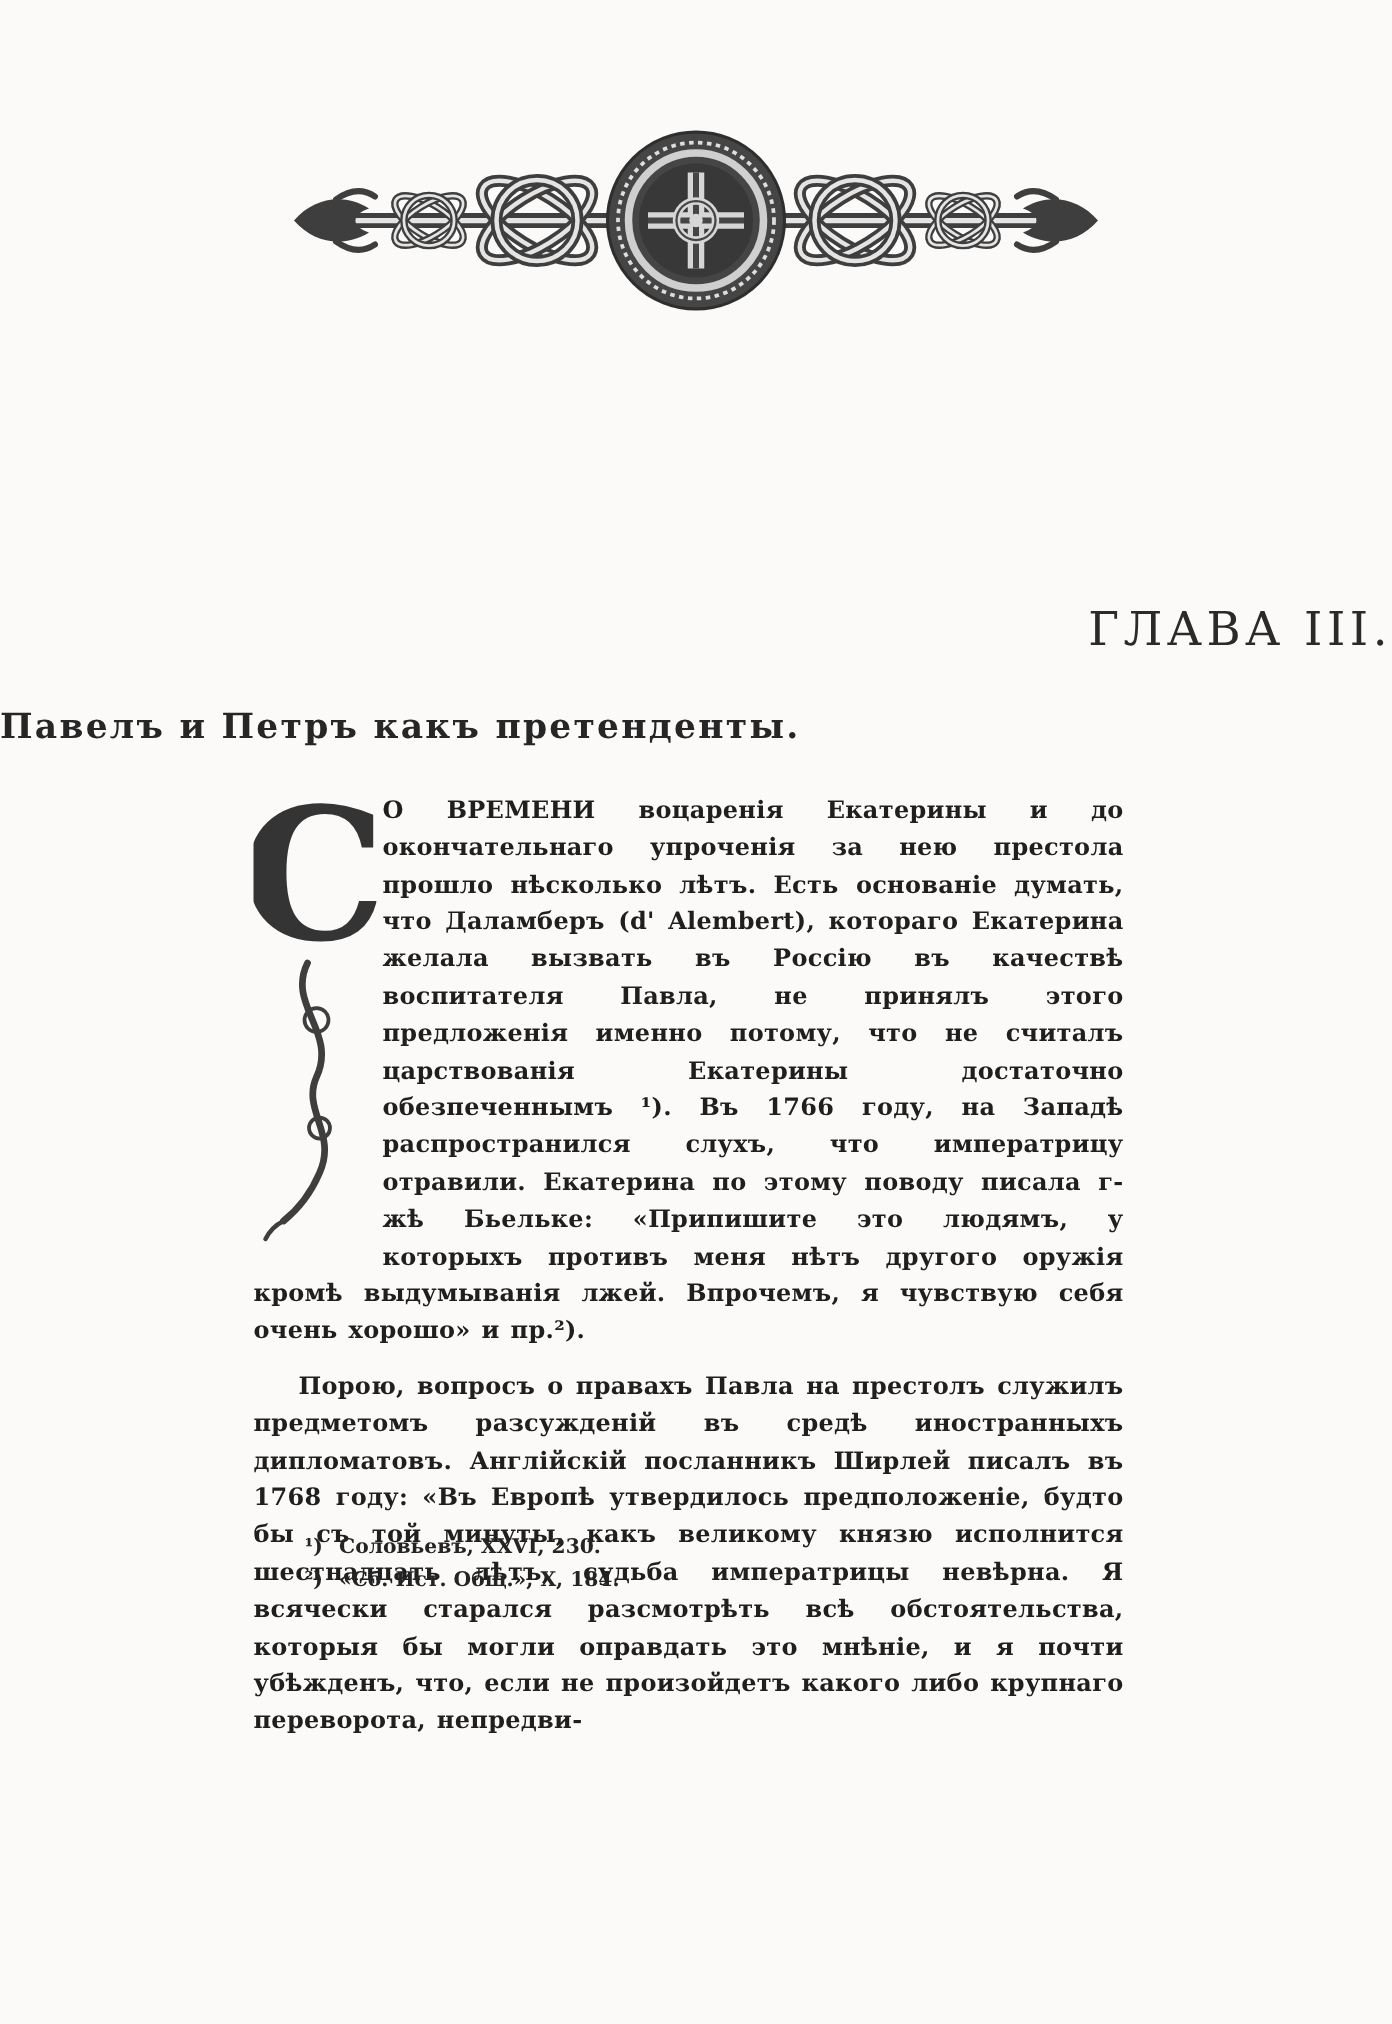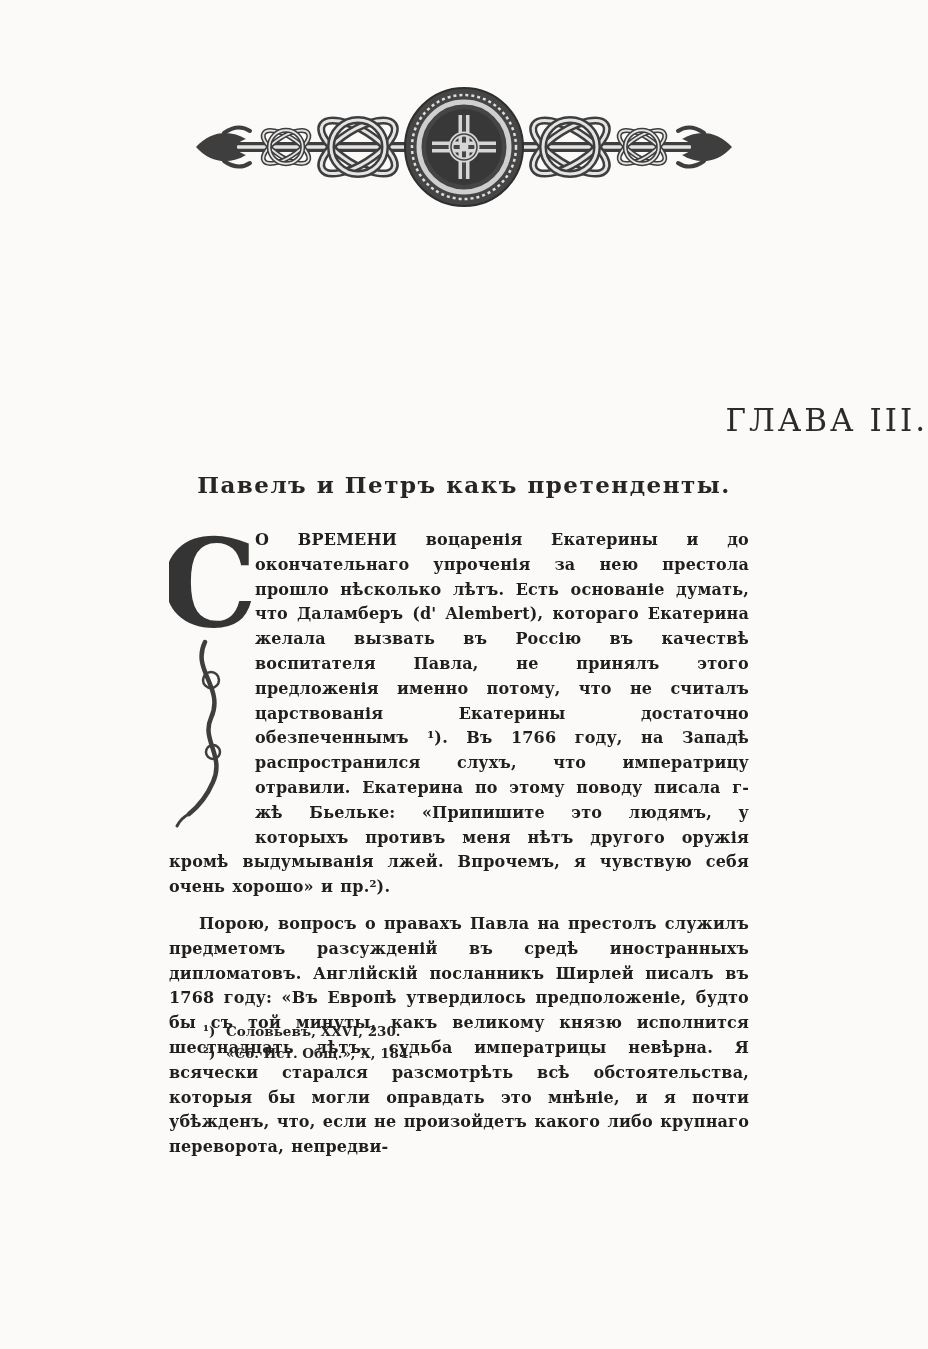--- a/index.html
+++ b/index.html
@@ -8,21 +8,21 @@
     position:relative; width:928px; height:1349px; margin:0 auto;
     background:#fbfaf8; overflow:hidden;
     font-family:"DejaVu Serif","Liberation Serif",serif; color:#222;
   }
   .ornament { position:absolute; top:84px; left:50%; transform:translateX(-50%); }
   .chapter-title {
     position:absolute; top:402px; left:0; width:100%; text-align:right;
     font-size:31px; font-weight:400; letter-spacing:3px; color:#2a2a2a;
   }
   .subtitle {
-    position:absolute; top:471px; left:0; width:100%; text-align:center;
+    position:absolute; top:471px; left:0; width:100%; 
     font-size:23px; font-weight:700; letter-spacing:1.5px; color:#262626;
   }
   .body-block {
     position:absolute; left:169px; top:528px; width:580px;
     font-size:16px; line-height:24.8px; font-weight:700; text-align:justify;
     color:#1f1f1f; letter-spacing:0.2px; word-spacing:1.5px;
   }
   .para { margin:0; }
   .dropcap-box { float:left; width:82px; height:300px; margin:2px 4px 0 0; }
   .para-indent { text-indent:30px;margin-top:12px; }

